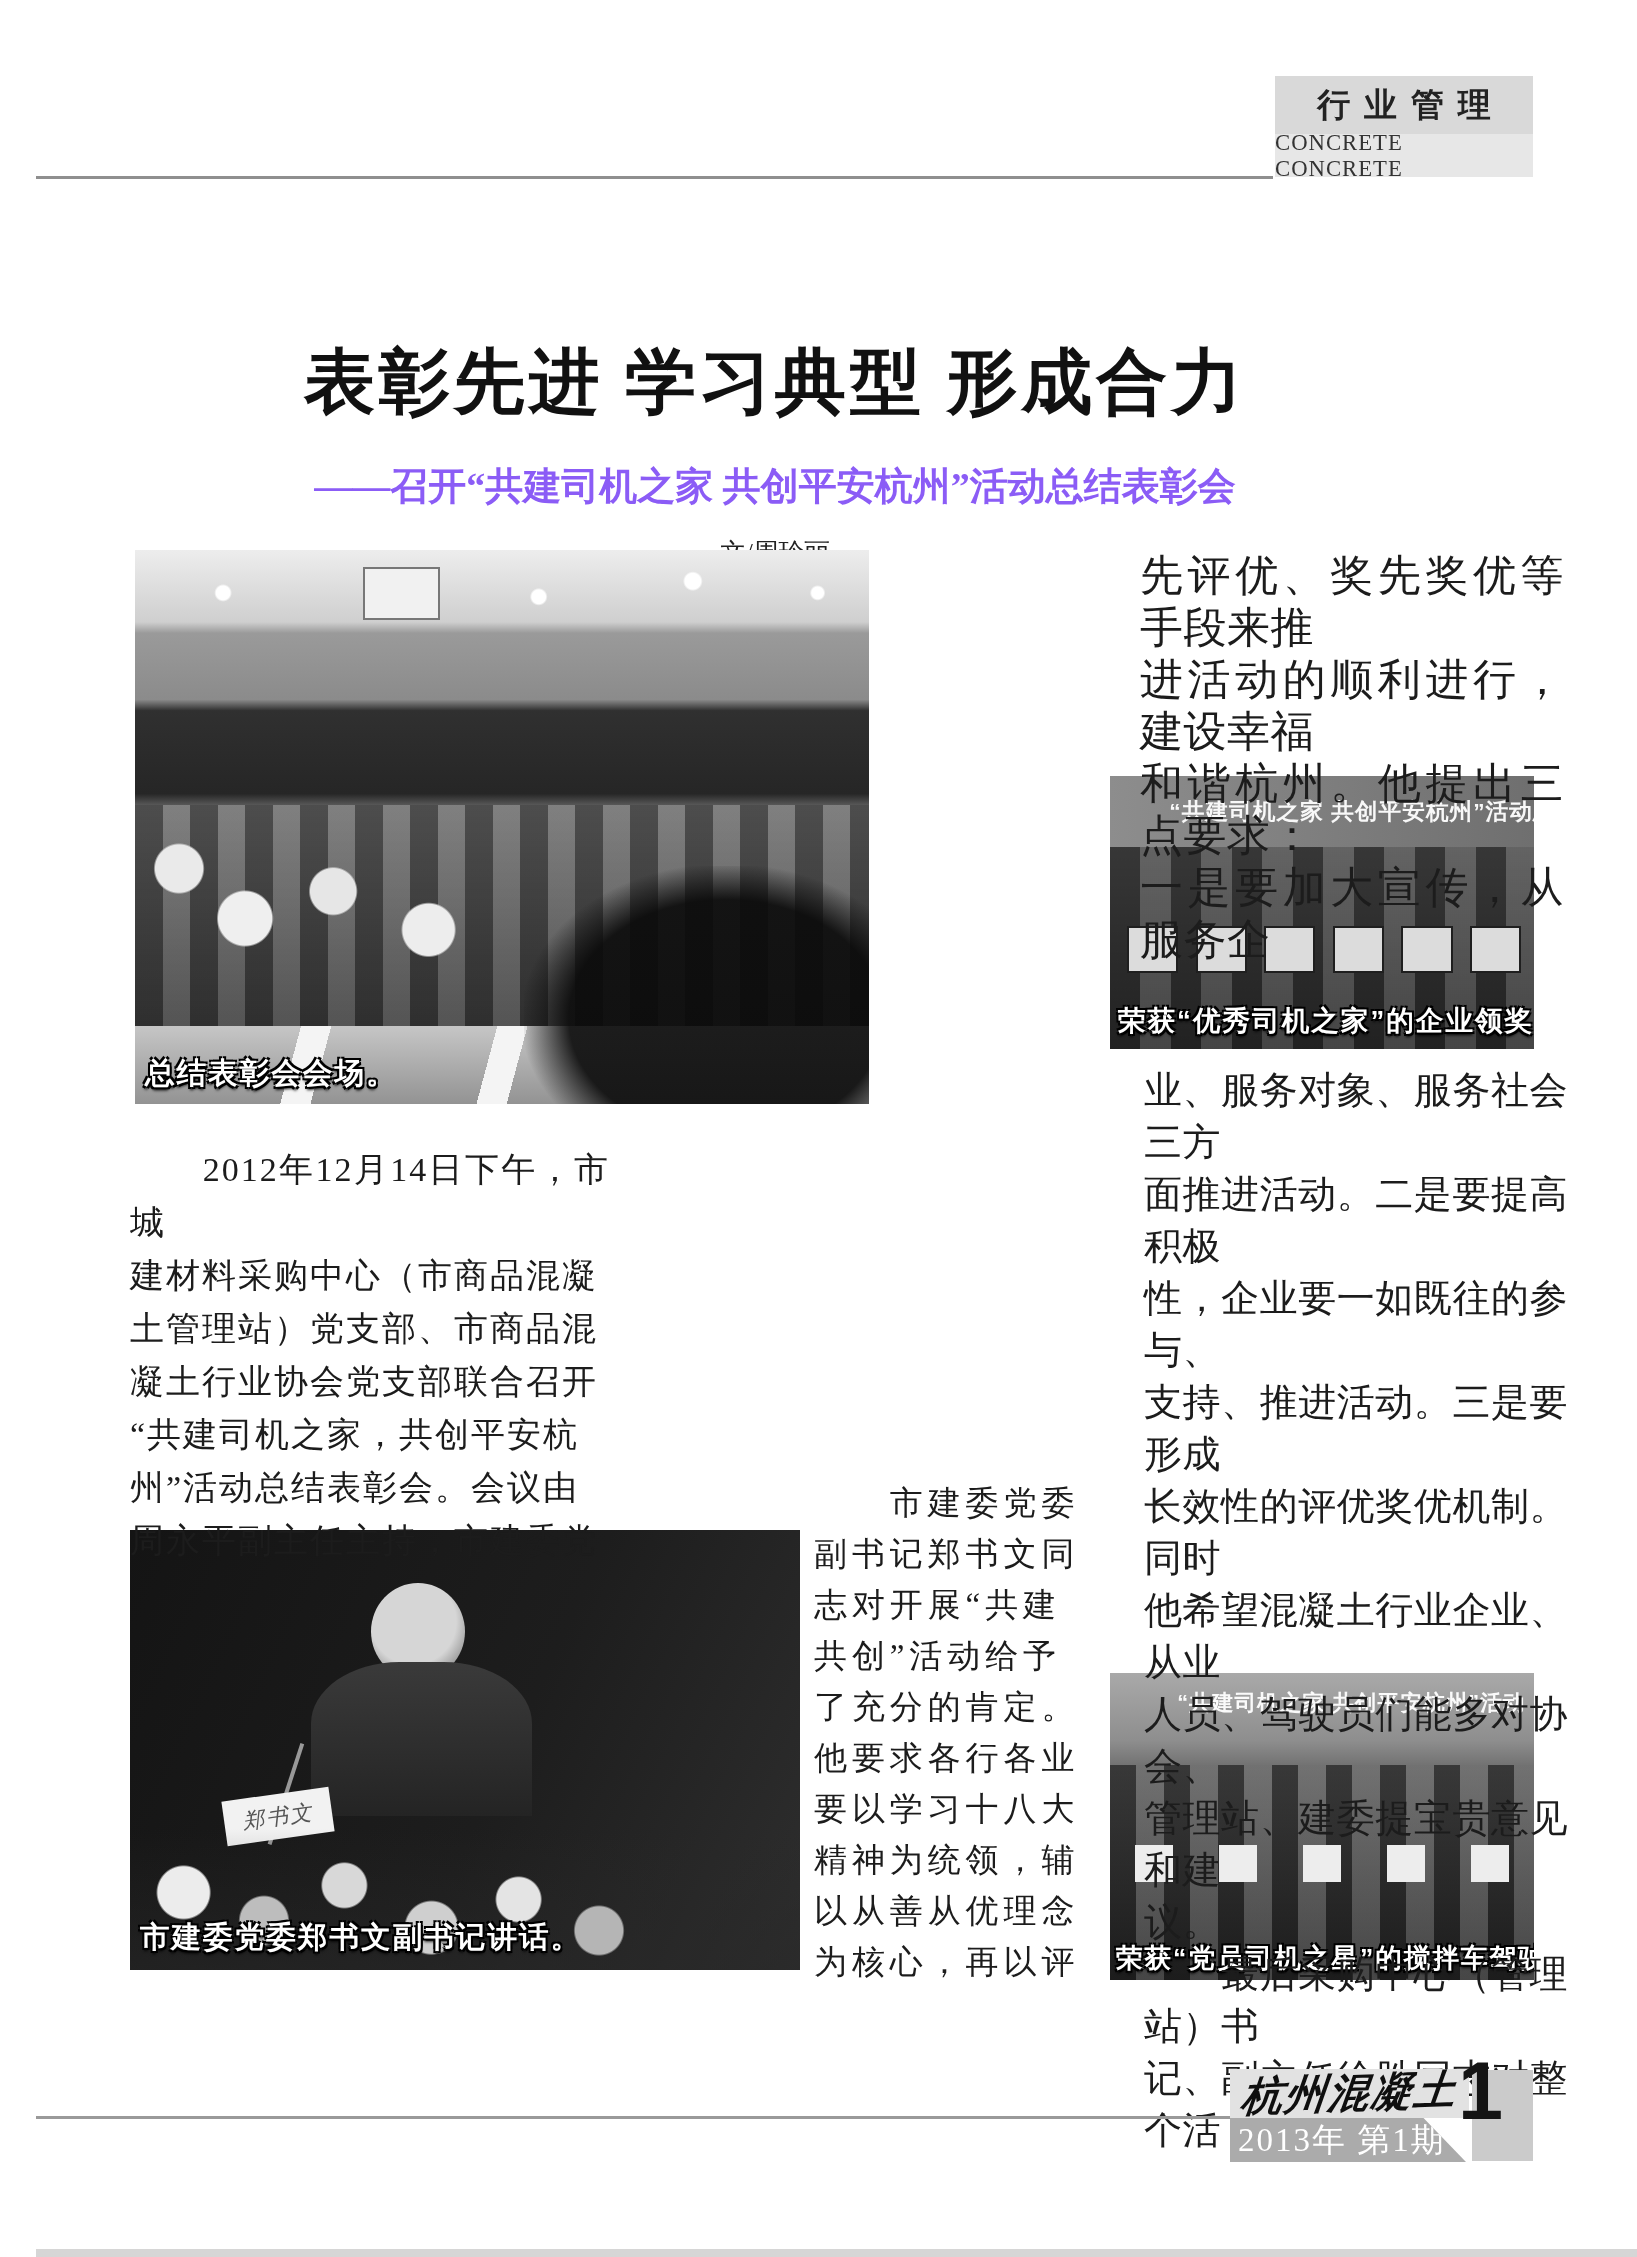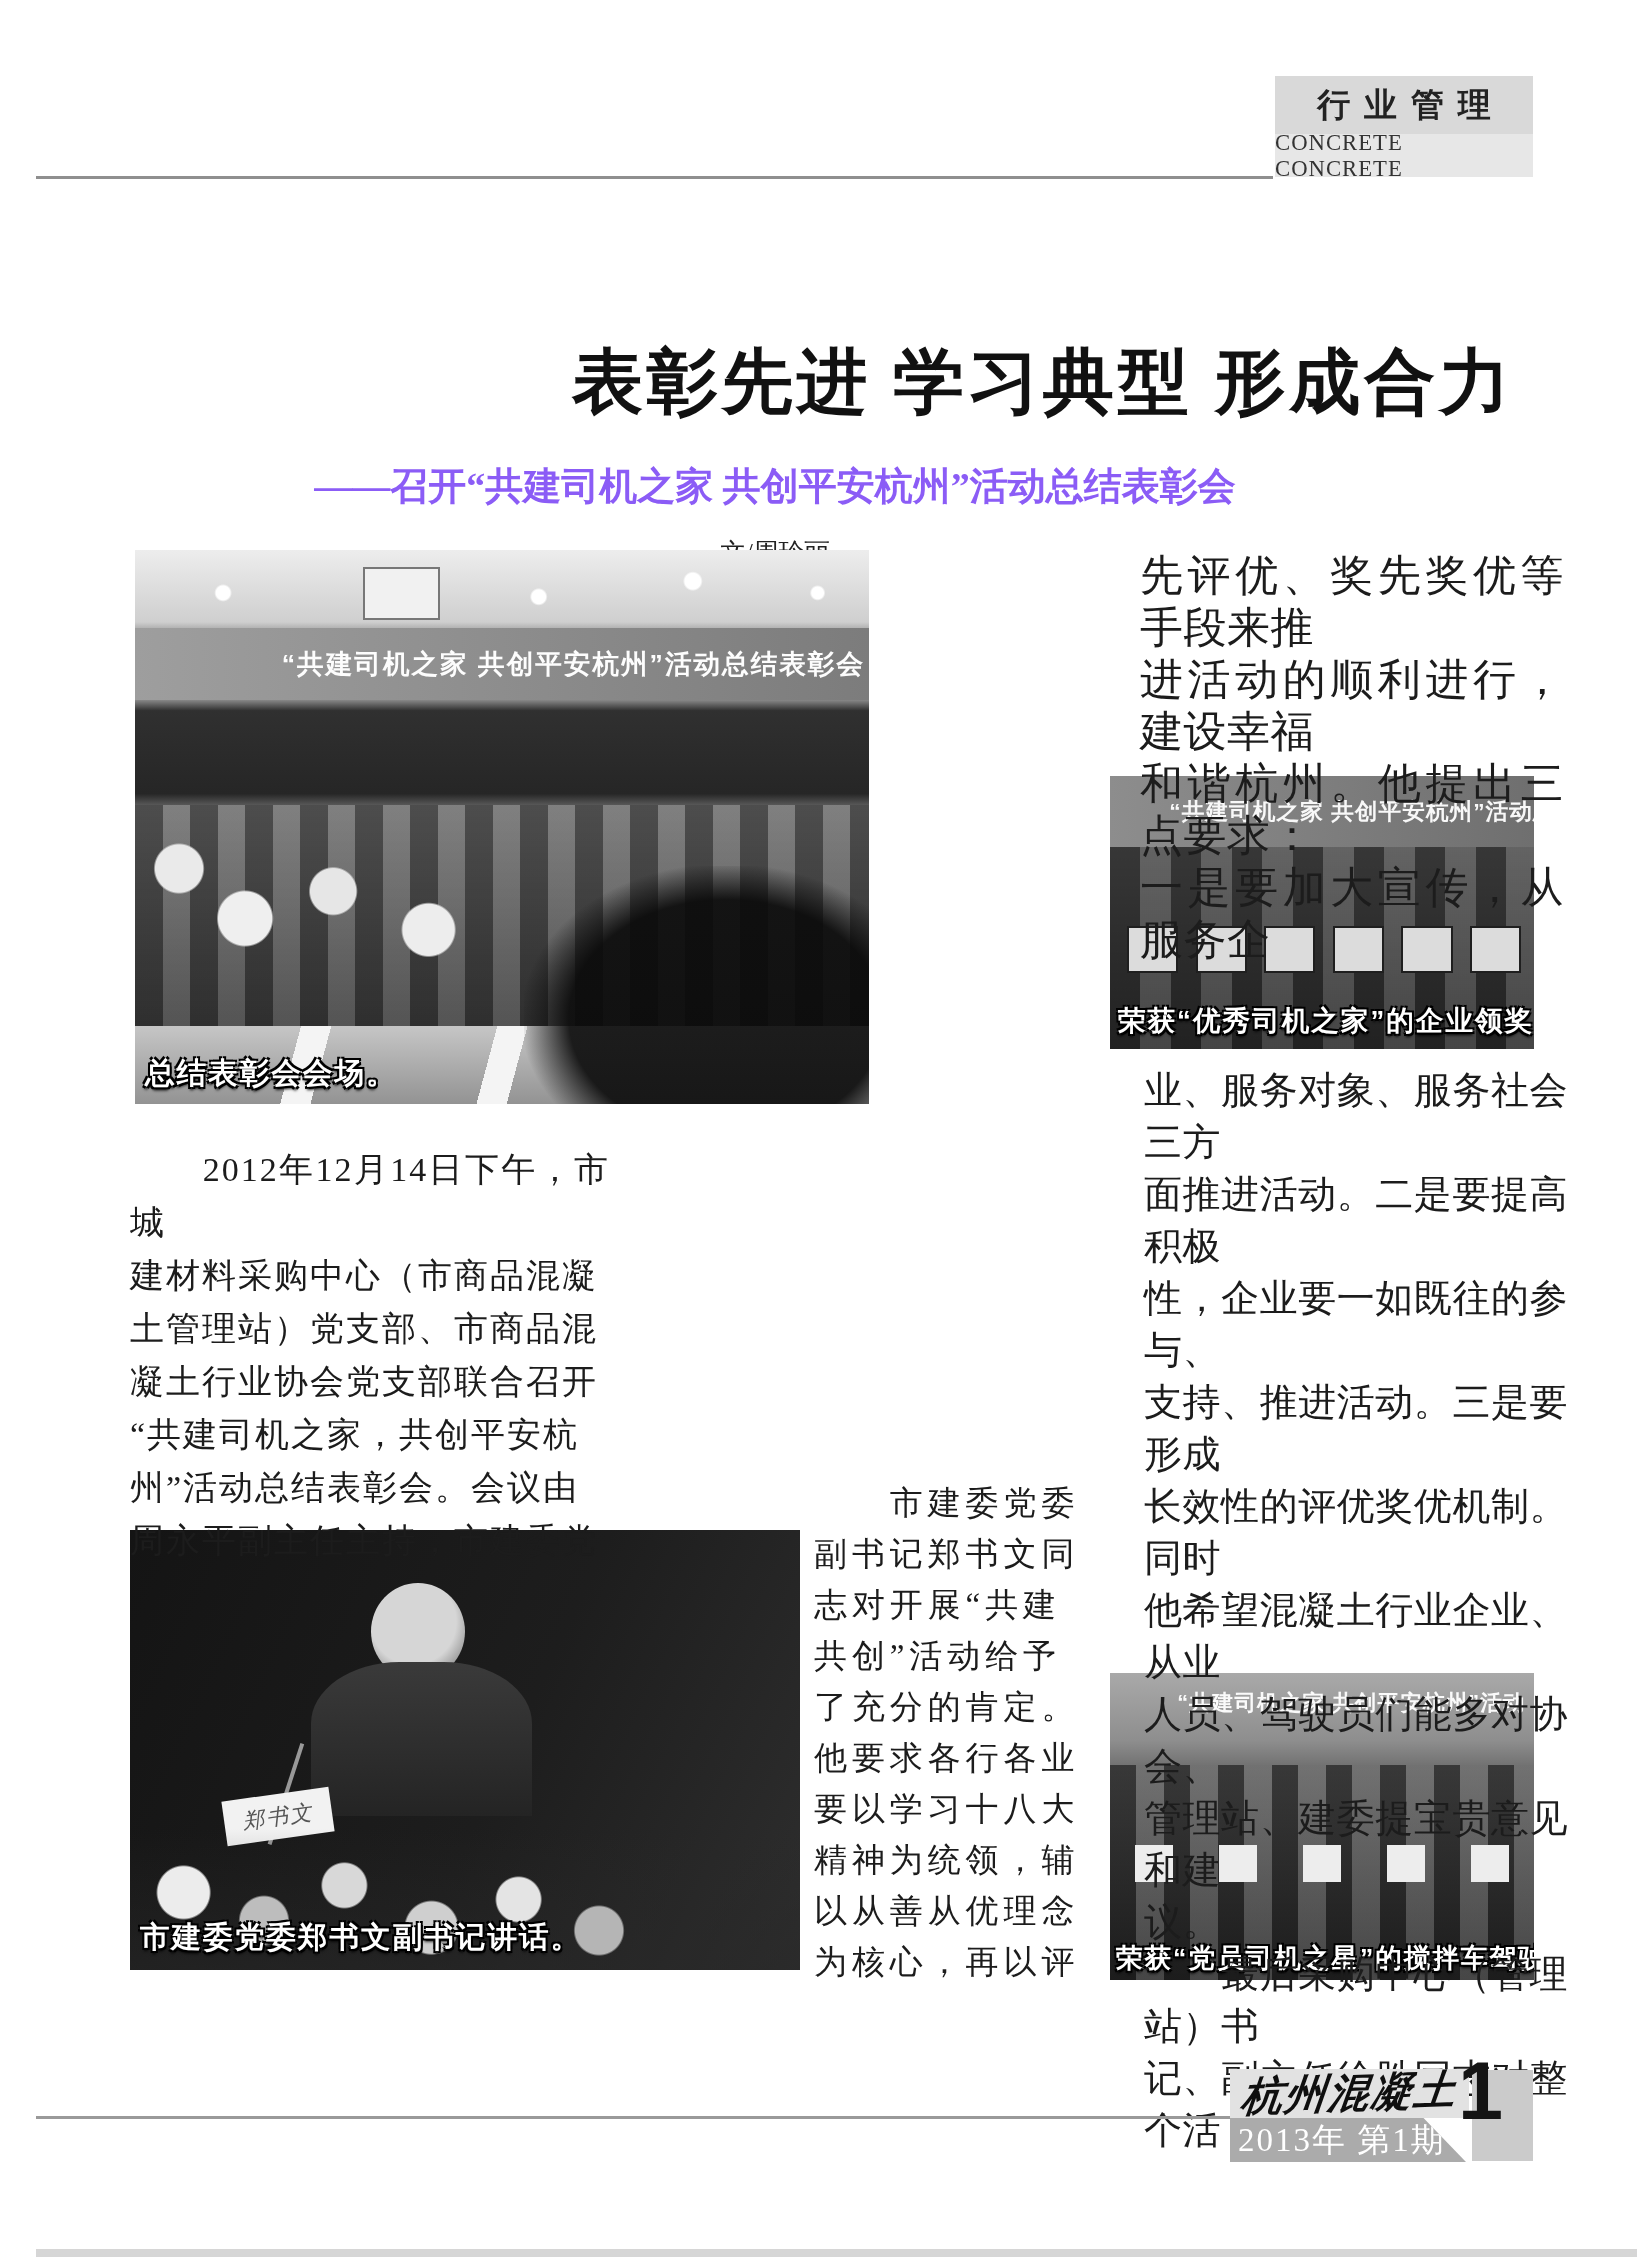--- a/index.html
+++ b/index.html
@@ -7,21 +7,21 @@
         font-family:"Liberation Serif",serif;color:#1a1a1a;margin-left:36px;}
 
   
   .hdr-box1{position:absolute;left:1239px;top:76px;width:258px;height:58px;background:#d9d9d9;
             display:flex;align-items:center;justify-content:center;
             font-size:33px;font-weight:700;letter-spacing:13.8px;color:#222;text-indent:13.8px;}
   .hdr-box2{position:absolute;left:1239px;top:134px;width:258px;height:43px;background:#e7e7e7;
             display:flex;align-items:center;justify-content:center;
             font-size:22.7px;letter-spacing:1px;color:#333;font-family:"Liberation Serif",serif;}
   .hdr-rule{position:absolute;left:0;top:176px;width:1237px;height:3px;background:#8f8f8f;}
-  .a-title{position:absolute;left:0;top:335px;width:1478px;text-align:right;
+  .a-title{position:absolute;left:0;top:335px;width:1478px;text-align:center;
            font-size:71px;font-weight:700;letter-spacing:3.9px;color:#111;white-space:nowrap;}
   .a-subtitle{position:absolute;left:0;top:461px;width:1478px;text-align:center;
            font-size:38px;font-weight:700;color:#8b5cf6;white-space:nowrap;}
   .a-byline{position:absolute;left:0;top:535px;width:1478px;text-align:center;
            font-size:25.6px;color:#222;}
 
   
   .textcol{position:absolute;white-space:pre-line;text-align:justify;color:#1c1c1c;}
   .col-mid-top{left:845px;top:552px;width:211px;font-size:33px;line-height:46px;letter-spacing:7.9px;}
   .col-right-top{left:1104px;top:550px;width:424px;font-size:43px;line-height:52px;letter-spacing:0.5px;}
@@ -135,21 +135,20 @@
   </div>
   <div class="hdr-rule"></div>
 
   <div class="a-title">表彰先进  学习典型  形成合力</div>
   <div class="a-subtitle">——召开“共建司机之家 共创平安杭州”活动总结表彰会</div>
   <div class="a-byline">文/周玲丽</div>
 
   <div class="photo ph1">
     <div class="ceilinglights"></div>
     <div class="screen"></div>
-    <div class="ph-banner1">“共建司机之家 共创平安杭州”活动总结表彰会</div>
     <div class="audience"></div>
     <div class="tables"></div>
     <div class="cornerdark"></div>
     <div class="caption cap1">总结表彰会会场。</div>
   </div>
 
   <div class="photo ph2">
     <div class="ph-banner2">“共建司机之家 共创平安杭州”活动总结表彰</div>
     <div class="figures"></div>
     <div class="plaques">

